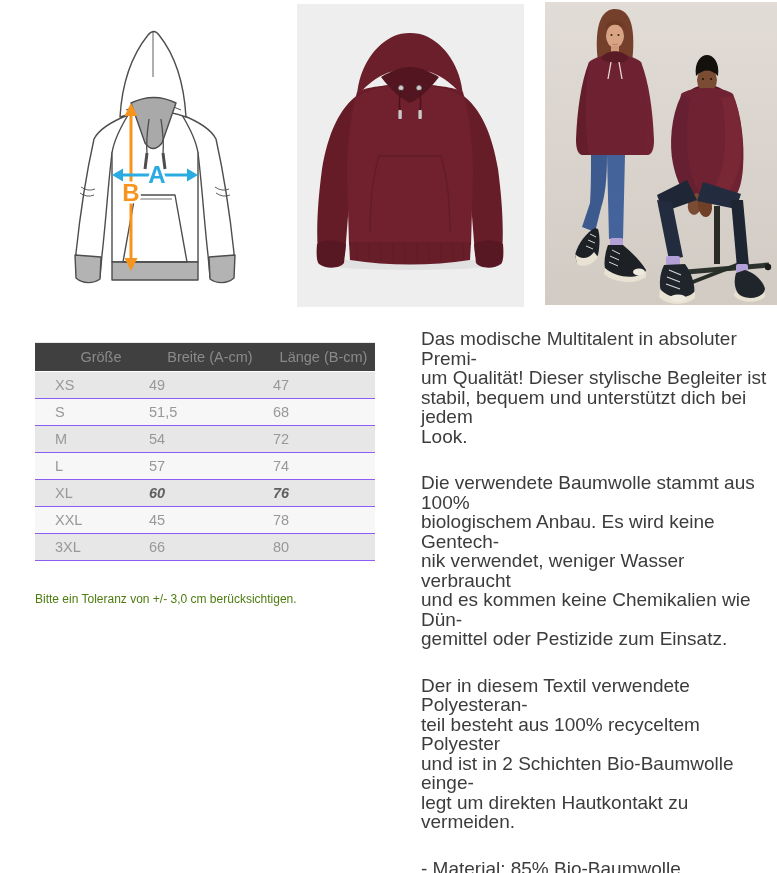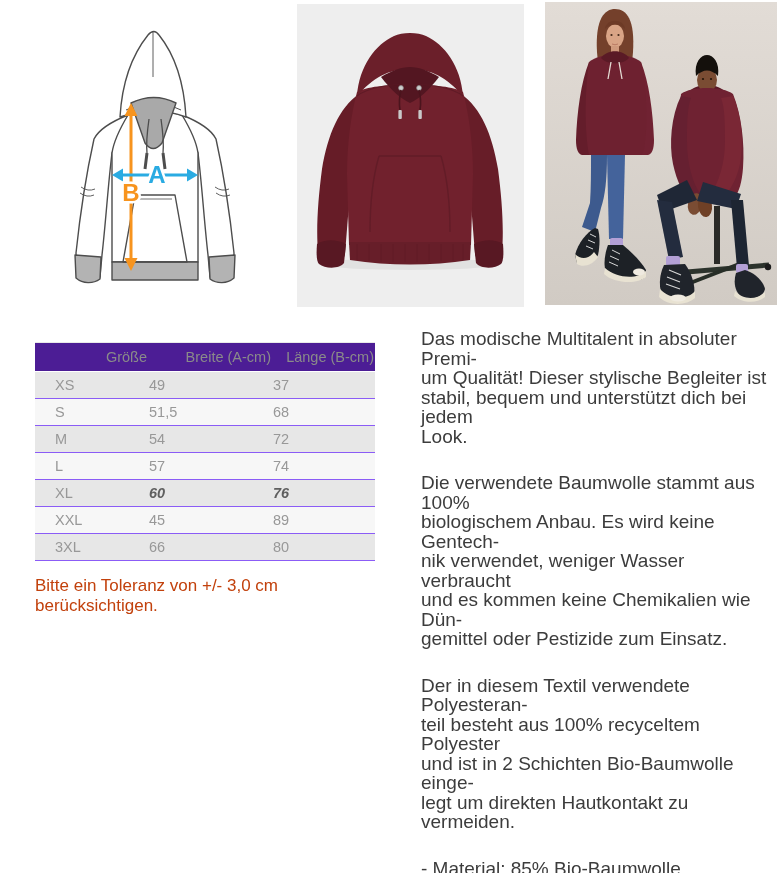--- a/index.html
+++ b/index.html
@@ -11,29 +11,29 @@
 
   
   .size-guide{left:50px;top:15px;width:210px;height:285px;}
   .product{left:297px;top:4px;width:227px;height:303px;}
   .models{left:545px;top:2px;width:232px;height:303px;}
 
   
   .size-table{position:absolute;left:35px;top:342px;width:340px;border-collapse:separate;border-spacing:0;
               font-size:14.5px;color:#989898;table-layout:fixed;}
   .size-table col.c1{width:113px;} .size-table col.c2{width:124px;} .size-table col.c3{width:103px;}
-  .size-table th{font-weight:400;text-align:right;color:#8a8a8a;background:#4c1d95;height:26px;
+  .size-table th{font-weight:400;text-align:center;color:#8a8a8a;background:#404040;height:26px;
                  border-top:1px solid #e9e9e9;border-bottom:1px solid #ffffff;}
   .size-table td{height:24px;border-bottom:1px solid #8b5cf6;}
   .size-table th:first-child,.size-table td:first-child{padding-left:20px;}
   .size-table tr.dark td{background:#e7e7e7;}
   .size-table tr.light td{background:#f7f7f7;}
   .size-table tr.row-xl td.num{color:#5f5f5f;font-weight:700;font-style:italic;}
 
-  .tolerance{position:absolute;left:35px;top:576px;width:370px;font-size:17px;color:#c2410c;margin:0;}
+  .tolerance{position:absolute;left:35px;top:592px;width:370px;font-size:12px;color:#4d7c0f;margin:0;}
 
   
   .description{position:absolute;left:421px;top:329px;width:352px;font-size:19px;line-height:19.5px;
                color:#3c3c3c;}
   .description p{margin:0 0 27px 0;white-space:pre-wrap;}
   .description p:last-child{margin-bottom:4px;}
 
   
   .dim-label{font-family:"Liberation Sans","DejaVu Sans",sans-serif;font-weight:bold;font-size:24px;
              paint-order:stroke;stroke:#ffffff;stroke-width:5px;text-anchor:middle;}
@@ -223,21 +223,21 @@
       <tr>
         <th>Größe</th>
         <th>Breite (A-cm)</th>
         <th>Länge (B-cm)</th>
       </tr>
     </thead>
     <tbody>
       <tr class="dark">
         <td>XS</td>
         <td class="num">49</td>
-        <td class="num">37</td>
+        <td class="num">47</td>
       </tr>
       <tr class="light">
         <td>S</td>
         <td class="num">51,5</td>
         <td class="num">68</td>
       </tr>
       <tr class="dark">
         <td>M</td>
         <td class="num">54</td>
         <td class="num">72</td>
@@ -248,21 +248,21 @@
         <td class="num">74</td>
       </tr>
       <tr class="dark row-xl">
         <td>XL</td>
         <td class="num">60</td>
         <td class="num">76</td>
       </tr>
       <tr class="light">
         <td>XXL</td>
         <td class="num">45</td>
-        <td class="num">89</td>
+        <td class="num">78</td>
       </tr>
       <tr class="dark">
         <td>3XL</td>
         <td class="num">66</td>
         <td class="num">80</td>
       </tr>
     </tbody>
   </table>
 
   <p class="tolerance">Bitte ein Toleranz von +/- 3,0 cm berücksichtigen.</p>

